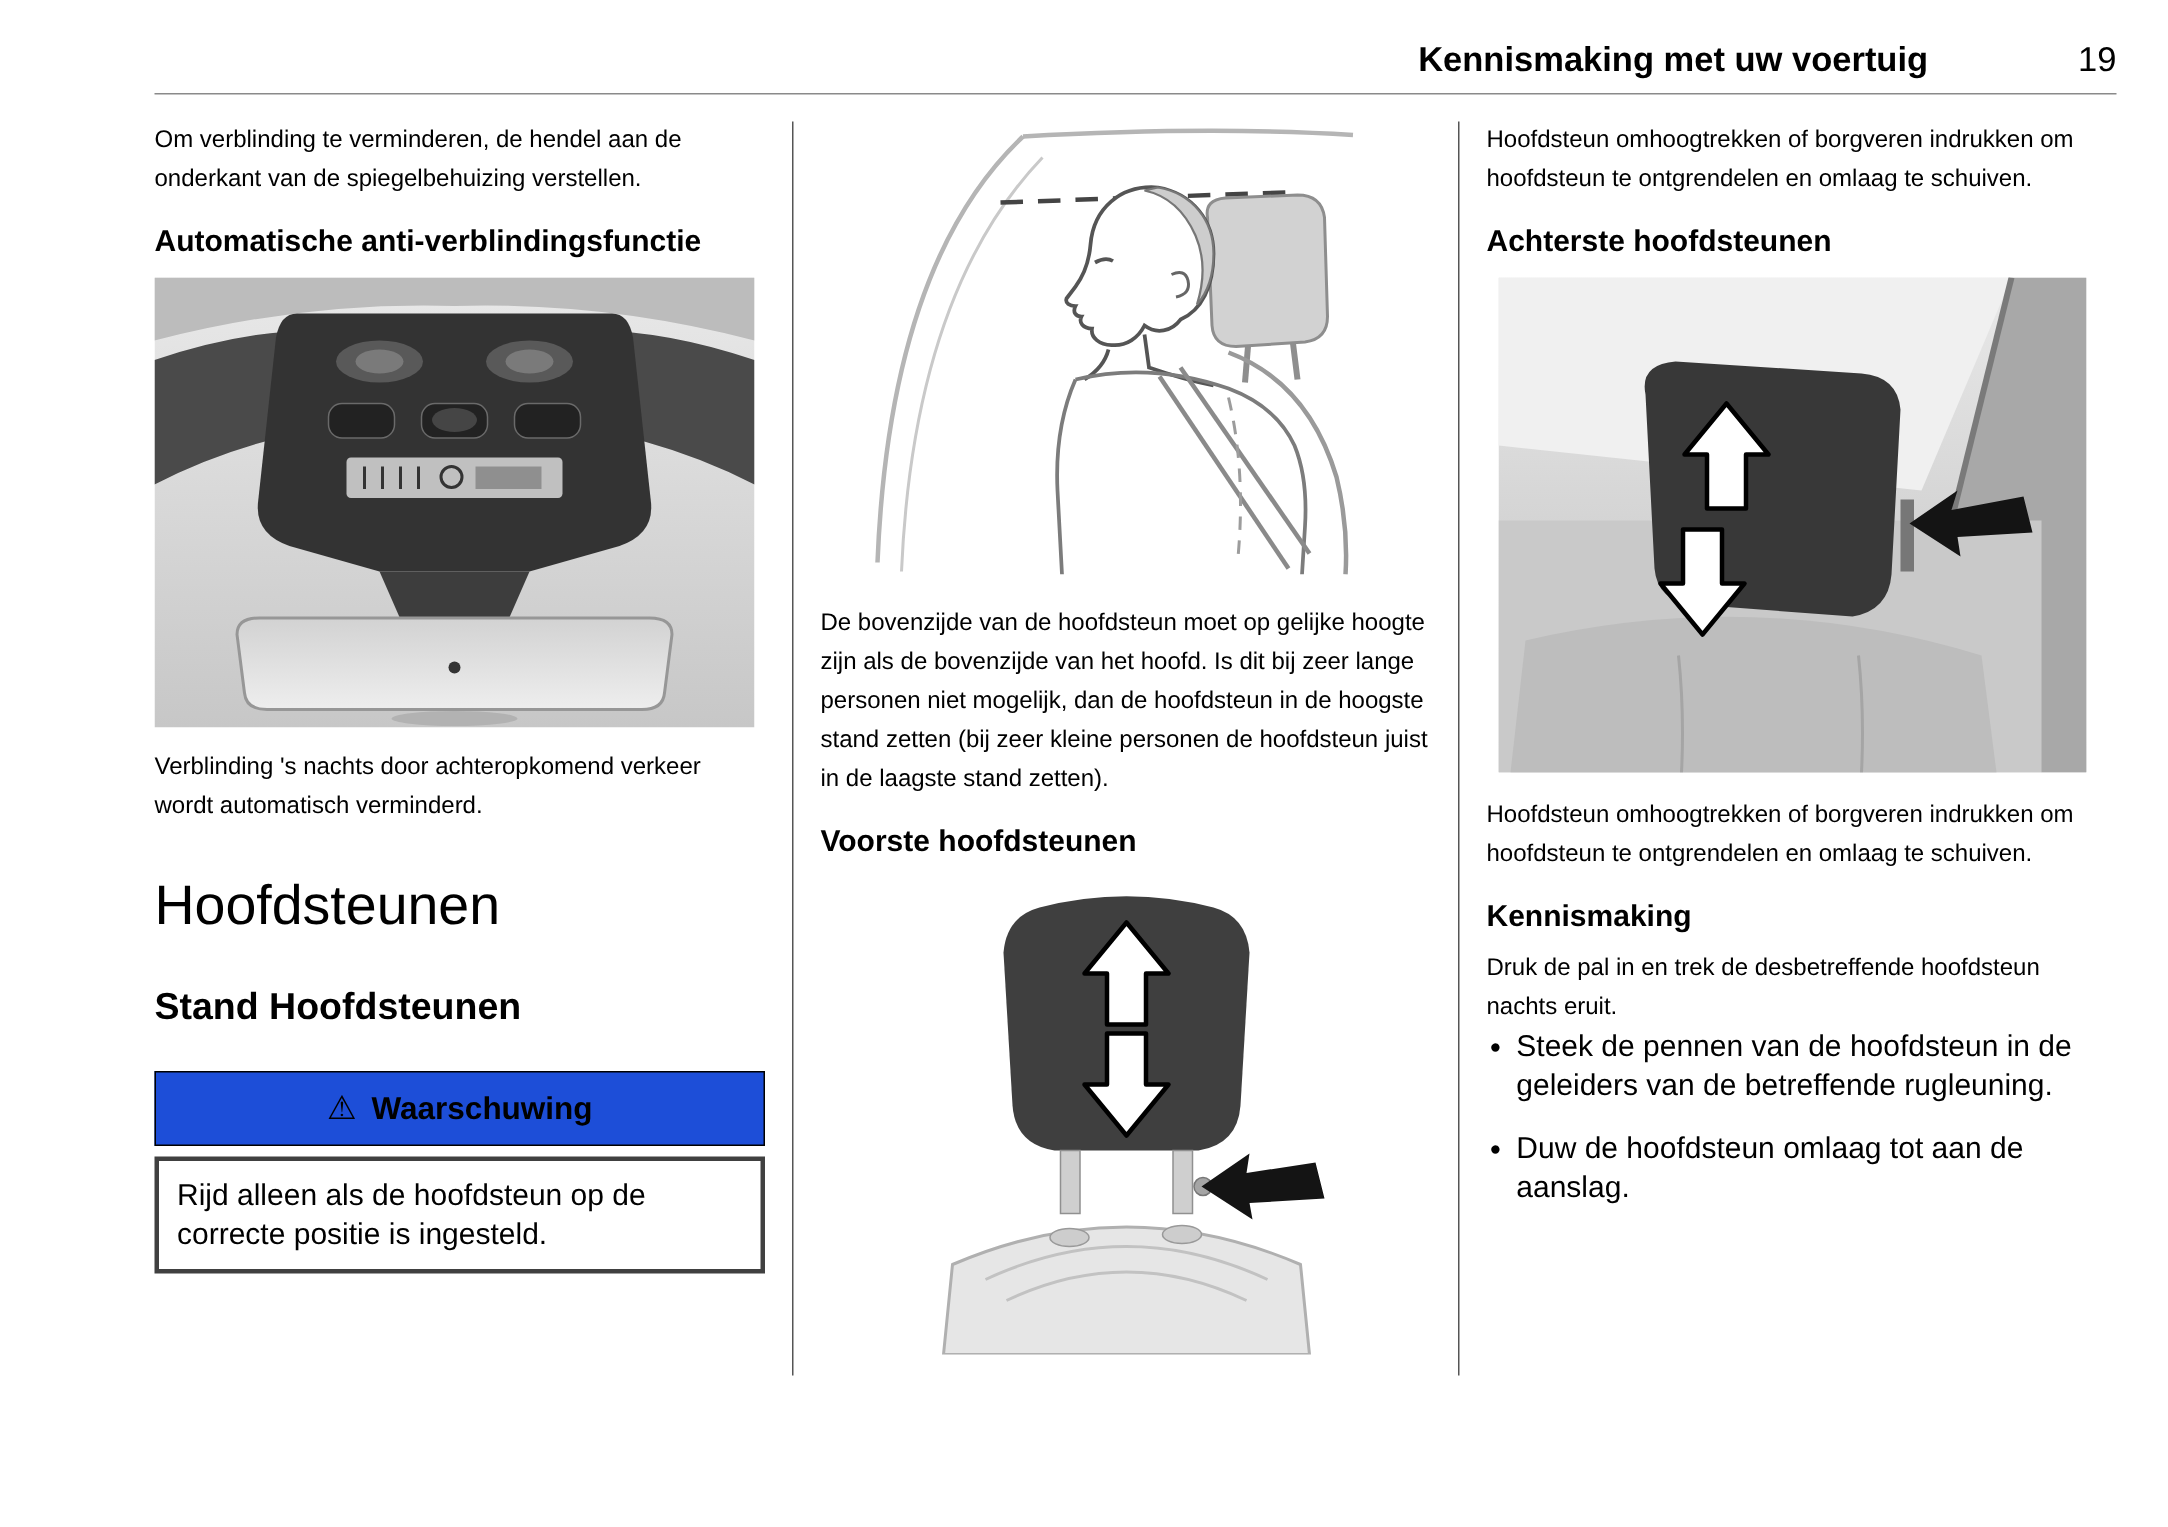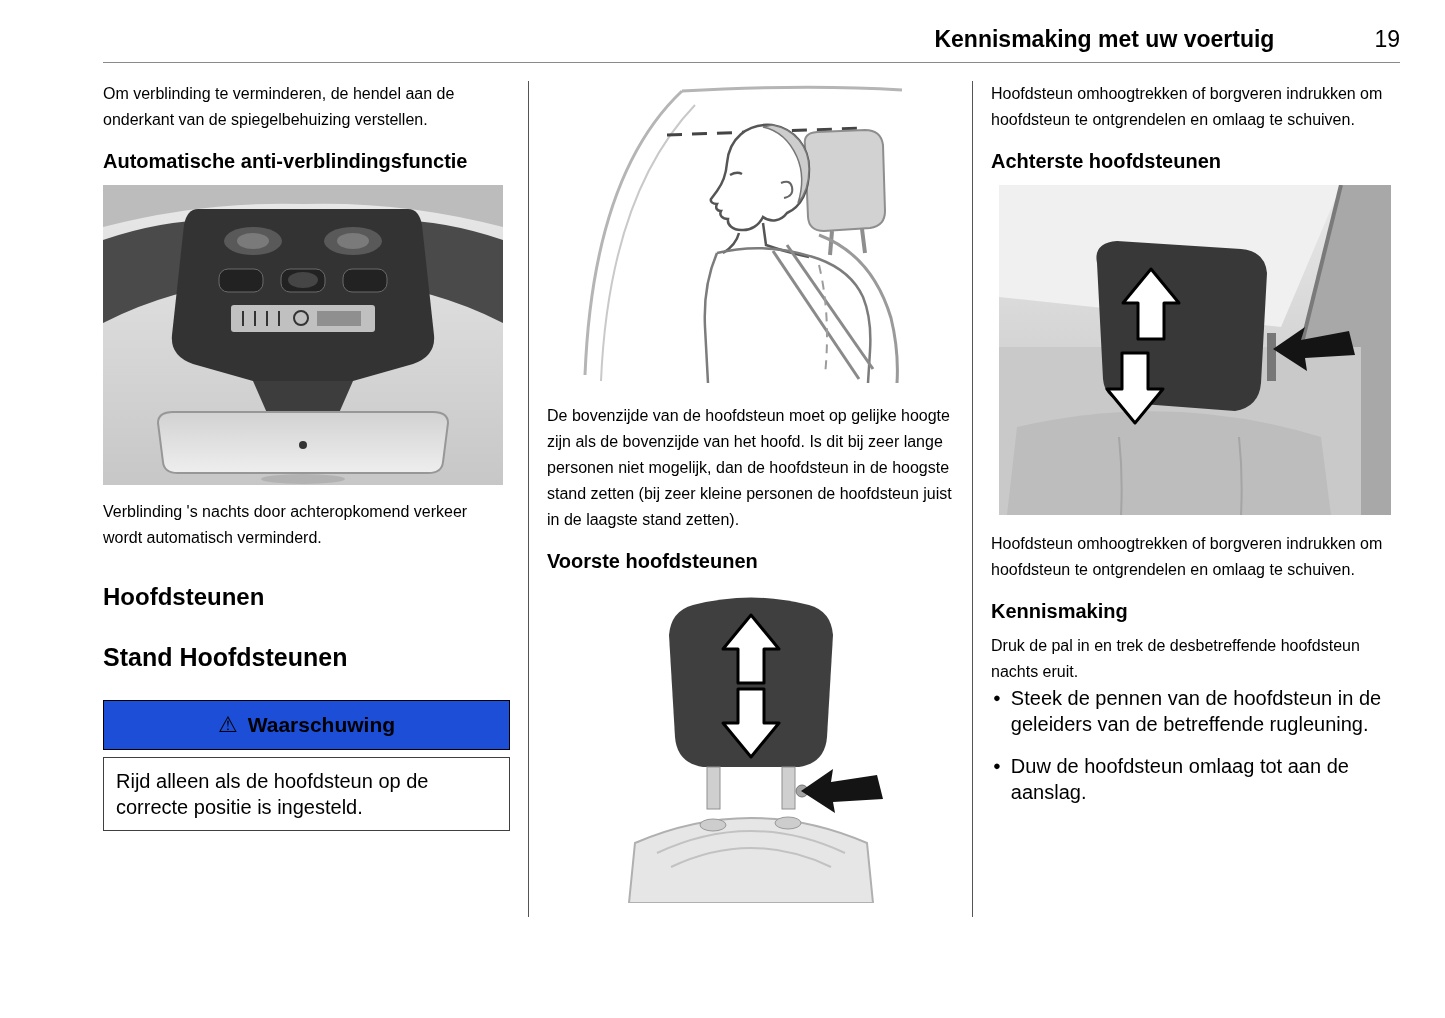--- a/index.html
+++ b/index.html
@@ -1,51 +1,51 @@
 <!DOCTYPE html>
 <html><head>
 <meta charset="utf-8">
 <style>
   * { margin:0; padding:0; box-sizing:border-box; }
   html,body {
     width:1445px; height:1018px; background:#ffffff; color:#000;
     font-family:"Liberation Sans", sans-serif; overflow:hidden;
   }
-  .page { position:relative; width:1445px; height:1018px; padding:0 45px 0 103px; }
+  .page { position:relative; width:1445px; height:1018px; padding:0 34px 0 103px; }
 
   
   .header-row { display:flex; align-items:baseline; padding-top:26px; }
   .header-spacer { flex:1; }
   .header-title { font-size:23px; font-weight:bold; }
   .page-num { font-size:23px; margin-left:100px; }
   .header-rule { border:none; border-top:1px solid #8a8a8a; margin-top:9px; }
 
   
   .columns { display:flex; margin-top:18px; align-items:stretch; }
   .col { width:407px; }
   .divider { width:1px; background:#555; margin:0 18px; }
 
   p.body { font-size:16px; line-height:26px; }
   h3.sub { font-size:20px; font-weight:bold; margin:17px 0 10px; }
-  h1.big { font-size:24px; font-weight:bold; margin:32px 0 0; }
+  h1.big { font-size:37px; font-weight:normal; margin:32px 0 0; }
   h2.med { font-size:25px; font-weight:bold; margin:32px 0 0; }
 
   figure { margin:12px 0 14px; }
   .fig-center { display:flex; justify-content:center; }
   svg { display:block; }
 
   
   .warn { margin-top:28px; }
   .warn-title {
     background:#1d4ed8; border:1px solid #000; text-align:center;
     font-weight:bold; font-size:21px; padding:11px 0;
   }
   .warn-title .warn-ico { font-weight:normal; margin-right:10px; font-size:22px; }
   .warn-body {
-    border:1px solid #404040; margin-top:7px; padding:10px 12px;
+    border:3px solid #404040; margin-top:7px; padding:10px 12px;
     font-size:20px; line-height:26px;
   }
 
   
   .bullet { display:flex; font-size:20px; line-height:26px; margin:0 0 16px; }
   .bullet .dot { font-size:13px; line-height:26px; margin:0 10px 0 2px; }
   .bullet .txt { flex:1; }
 
   .mt20 { margin-top:20px; }
   .mt16 { margin-top:16px; }

